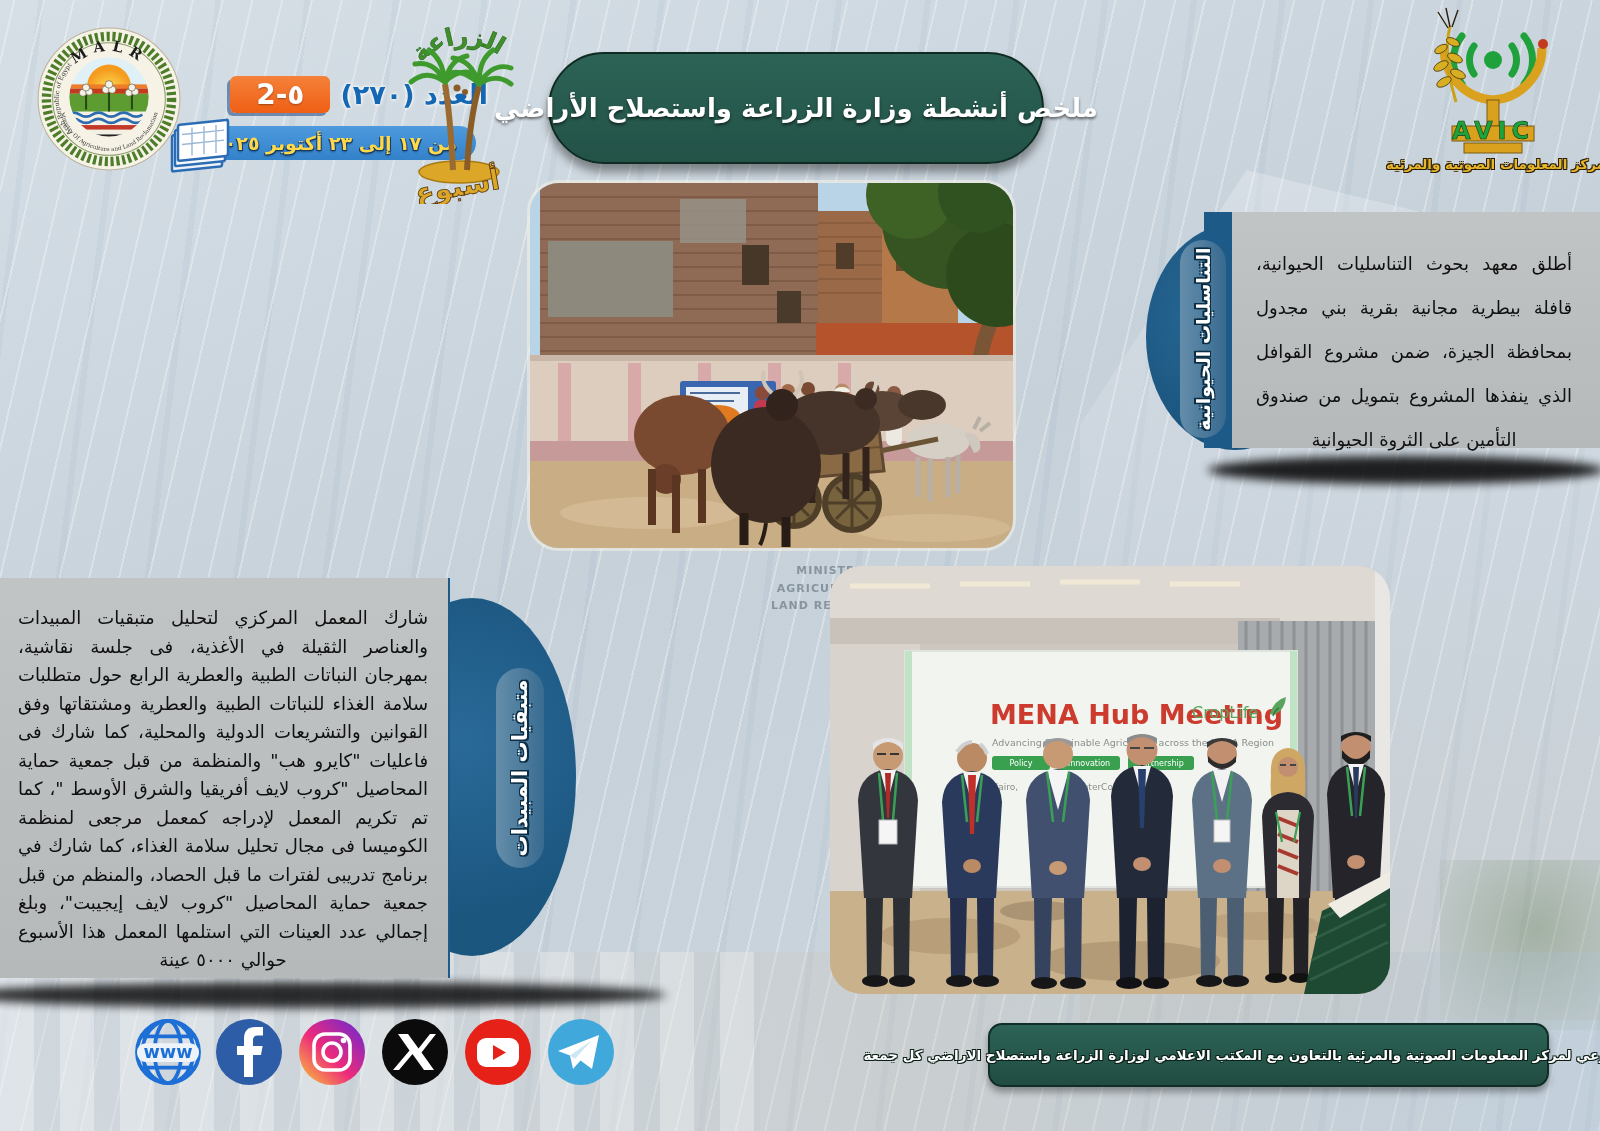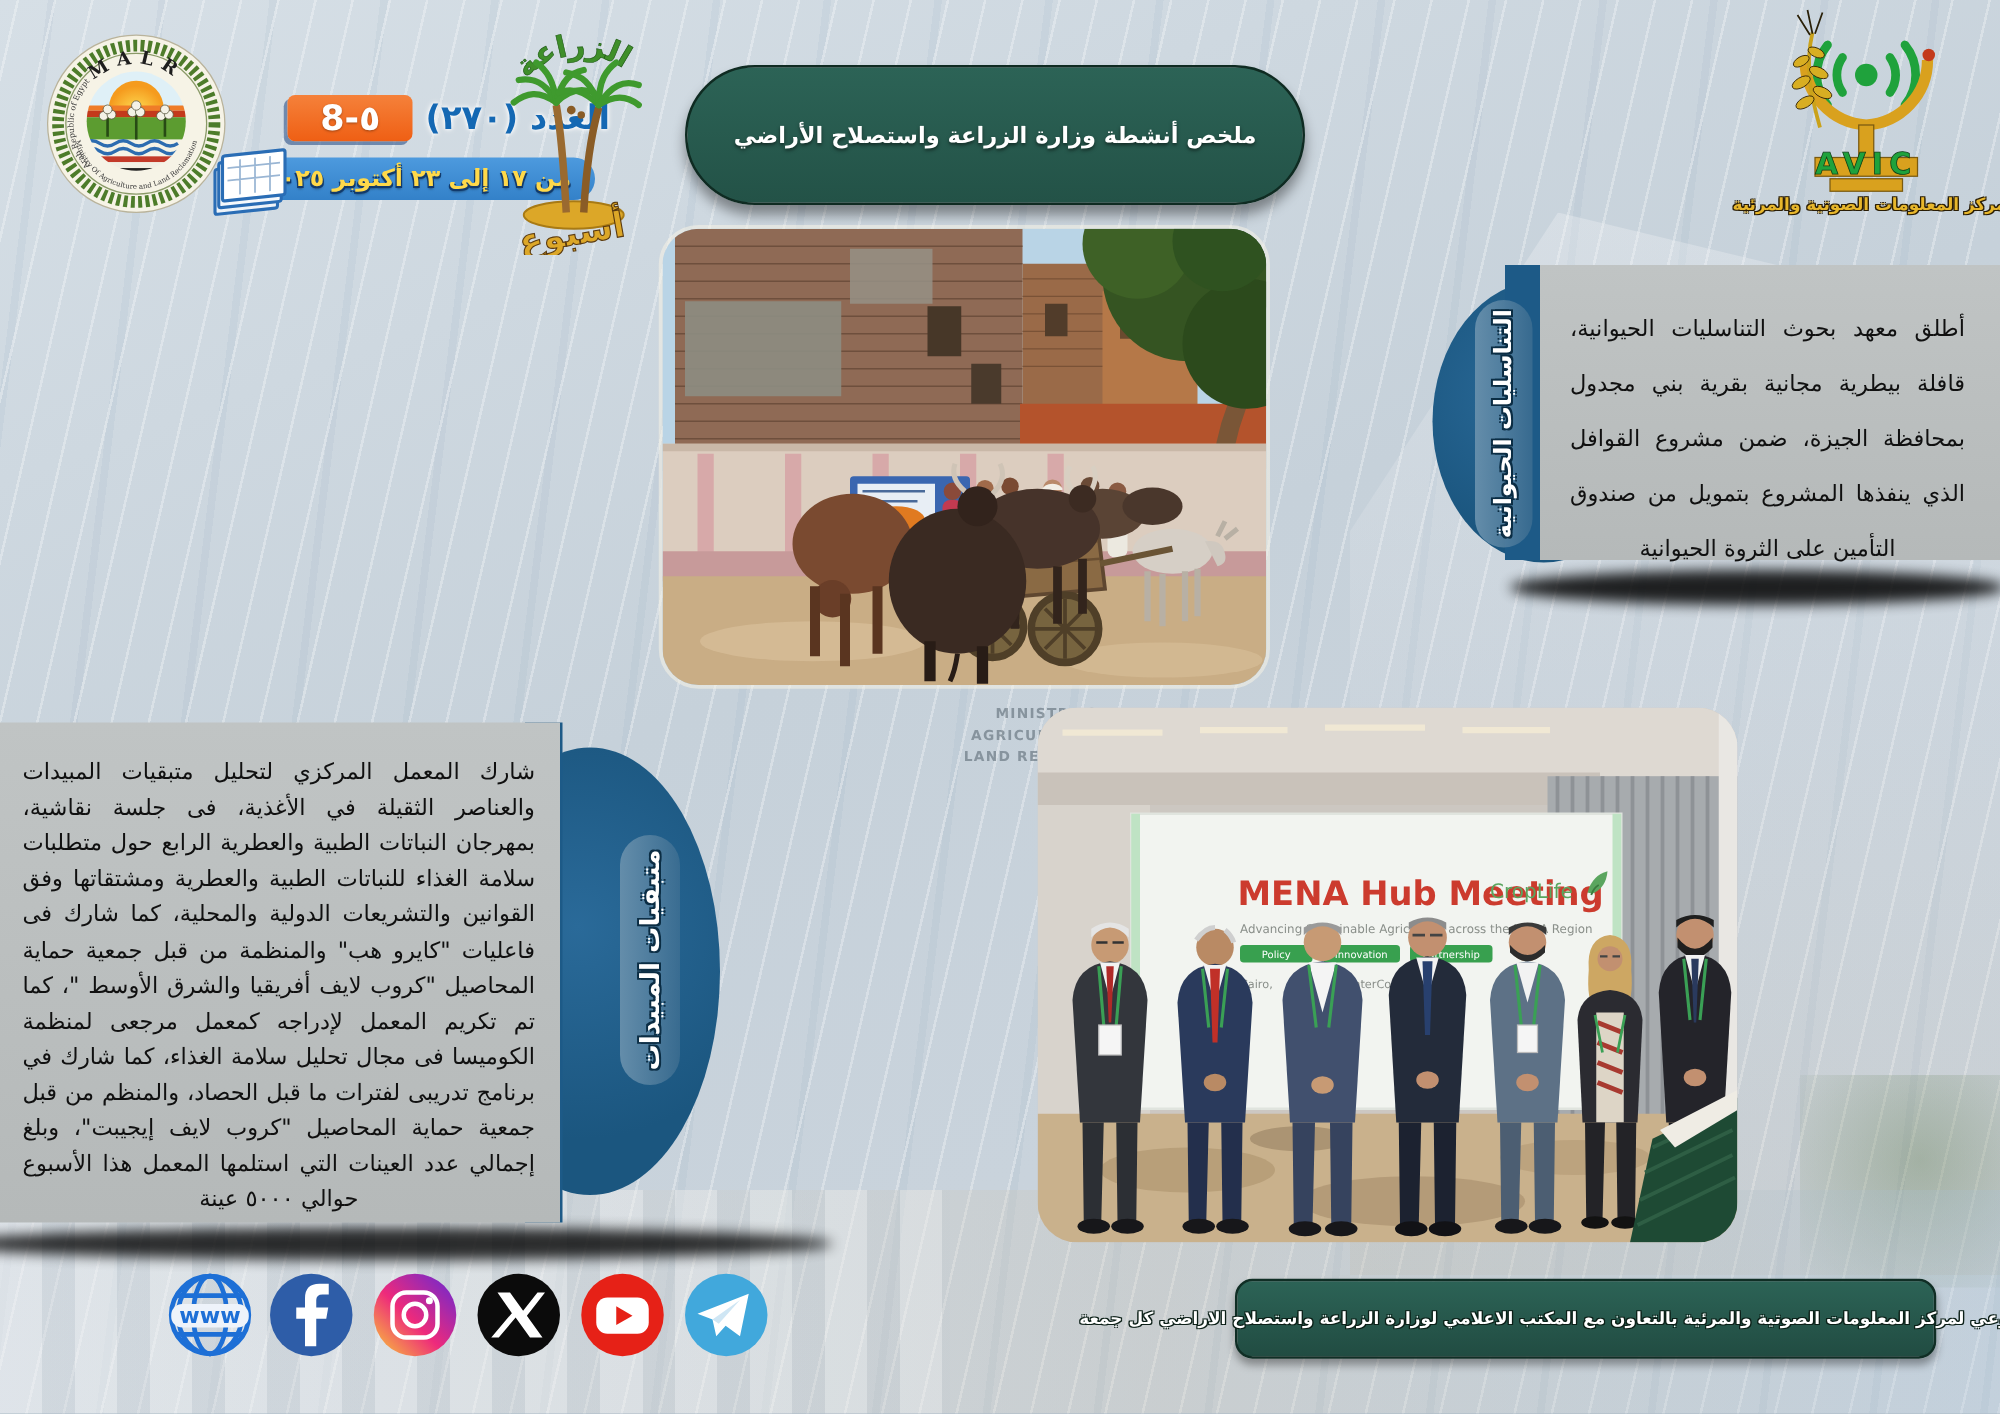--- a/index.html
+++ b/index.html
@@ -20,21 +20,21 @@
     background:linear-gradient(90deg,rgba(232,234,236,.7) 0%,rgba(214,210,200,.45) 38%,rgba(196,182,156,.40) 58%,rgba(168,194,214,.5) 100%);}
   .wm-bands{position:absolute;left:0;top:952px;width:760px;height:179px;opacity:.35;
     background:repeating-linear-gradient(90deg, rgba(255,255,255,.75) 0 34px, rgba(190,198,205,.4) 34px 60px);}
   .wm-text{position:absolute;left:752px;top:542px;width:180px;text-align:center;
     color:rgba(82,96,108,.55);font-size:11px;font-weight:bold;letter-spacing:1px;line-height:1.6;margin-top:20px;}
 
   
   .title-banner{position:absolute;left:548px;top:52px;width:492px;height:108px;border-radius:56px;
     background:linear-gradient(180deg,#2c6356,#235247);border:2px solid #0f2b22;
     display:flex;align-items:center;justify-content:center;box-shadow:0 8px 10px rgba(0,0,0,.40);}
-  .title-banner span{color:#ffffff;font-size:18px;font-weight:bold;white-space:nowrap;
+  .title-banner span{color:#ffffff;font-size:26px;font-weight:bold;white-space:nowrap;
     text-shadow:0 2px 3px rgba(0,0,0,.55);}
   .issue-badge{position:absolute;left:188px;top:76px;width:300px;height:92px;direction:rtl;}
   .issue-row{position:absolute;right:0;top:0;display:flex;align-items:center;gap:10px;direction:rtl;}
   .issue-label{color:#1468b3;font-size:27px;font-weight:bold;white-space:nowrap;
     text-shadow:0 0 3px #ffffff,0 0 5px #ffffff;}
   .issue-part{background:linear-gradient(180deg,#f5813a,#ef5f14);color:#fff;font-size:28px;font-weight:bold;
     border-radius:6px;padding:2px 26px;box-shadow:-3px 3px 0 rgba(30,70,130,.55);text-shadow:0 1px 2px rgba(0,0,0,.35);}
   .issue-pill{position:absolute;right:12px;top:50px;width:282px;height:34px;border-radius:17px;
     background:linear-gradient(180deg,#4d9ade,#3381c9);display:flex;align-items:center;justify-content:center;}
   .issue-pill span{color:#ffd94a;font-size:19px;font-weight:bold;white-space:nowrap;
@@ -154,21 +154,21 @@
       </g>
       <rect x="30" y="95" width="80" height="4.5" fill="#c33a2a"></rect>
       <rect x="30" y="99.5" width="80" height="4.5" fill="#f2efe4"></rect>
       <rect x="30" y="104" width="80" height="5" fill="#222"></rect>
     </g>
   </svg>
 
   <div class="issue-badge">
     <div class="issue-row">
       <span class="issue-label">العدد (٢٧٠)</span>
-      <span class="issue-part">٥-8</span>
+      <span class="issue-part">٥-2</span>
     </div>
     <div class="issue-pill">
       <span>من ١٧ إلى ٢٣ أكتوبر ٢٠٢٥</span>
     </div>
   </div>
   <svg class="calendar-wrap" width="78" height="66" viewBox="0 0 78 66">
     <g transform="skewY(-6)">
       <rect x="10" y="18" width="50" height="36" rx="2" fill="#eef3f8" stroke="#2a6db5" stroke-width="2.5" transform="translate(-6,10)"></rect>
       <rect x="10" y="18" width="50" height="36" rx="2" fill="#f6f9fc" stroke="#2a6db5" stroke-width="2.5" transform="translate(-3,5)"></rect>
       <rect x="10" y="18" width="50" height="36" rx="2" fill="#ffffff" stroke="#2a6db5" stroke-width="2.5"></rect>

